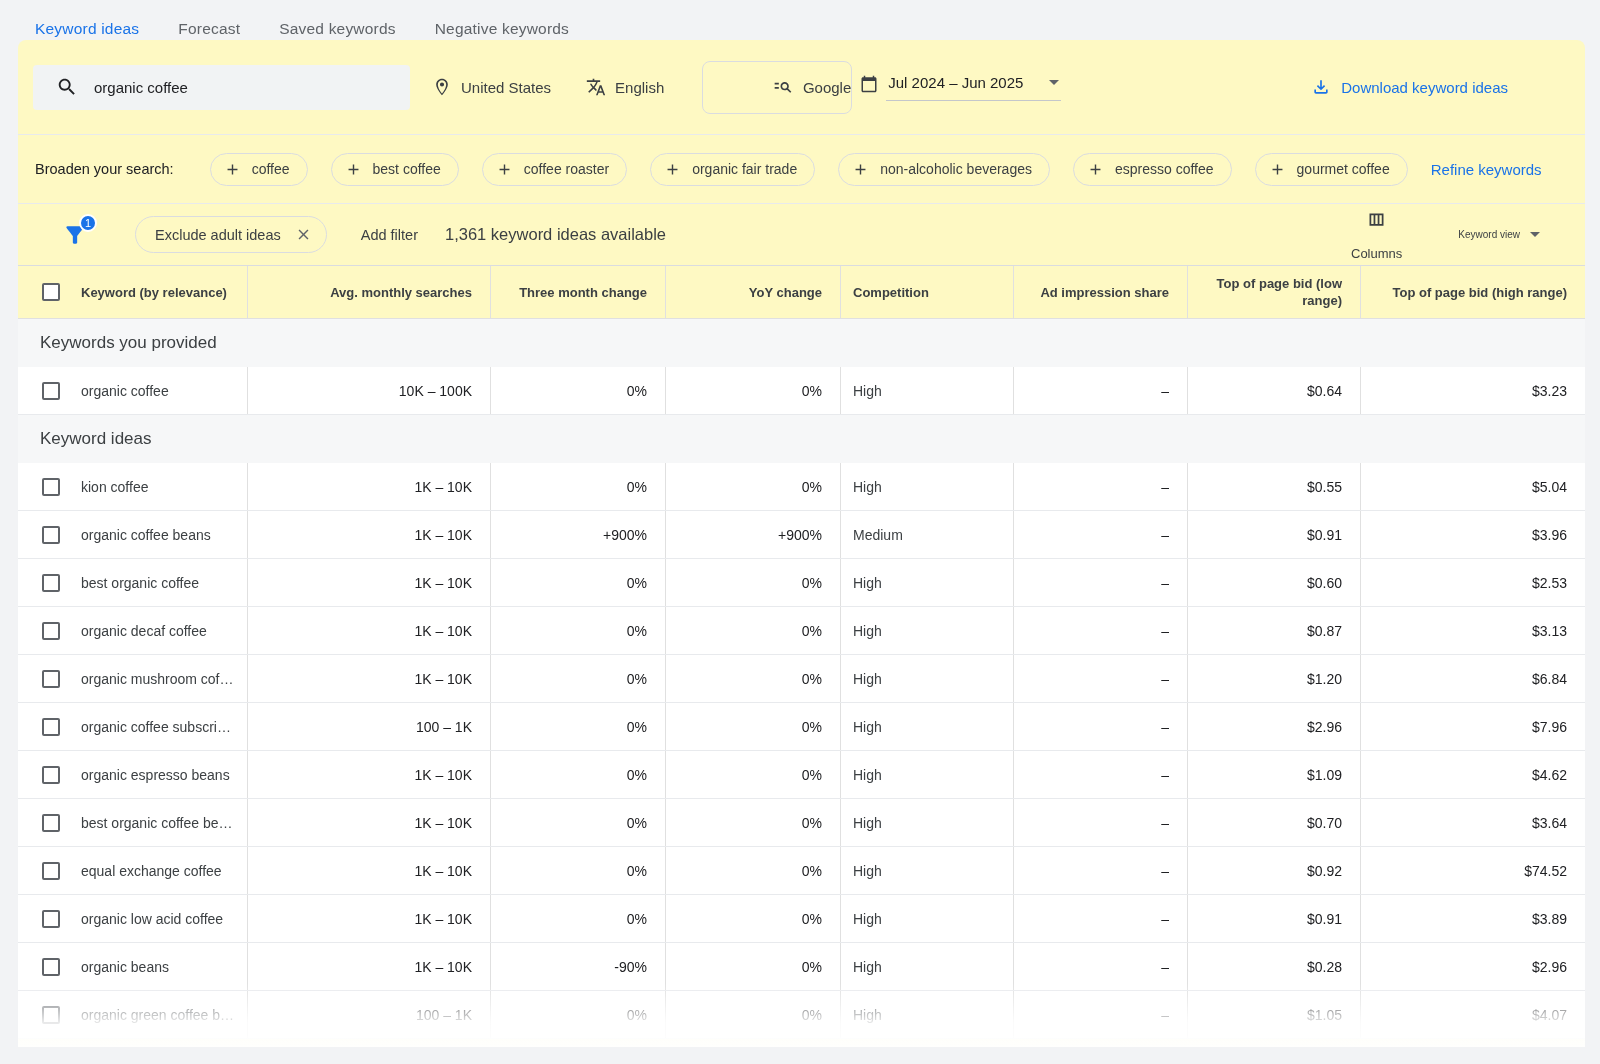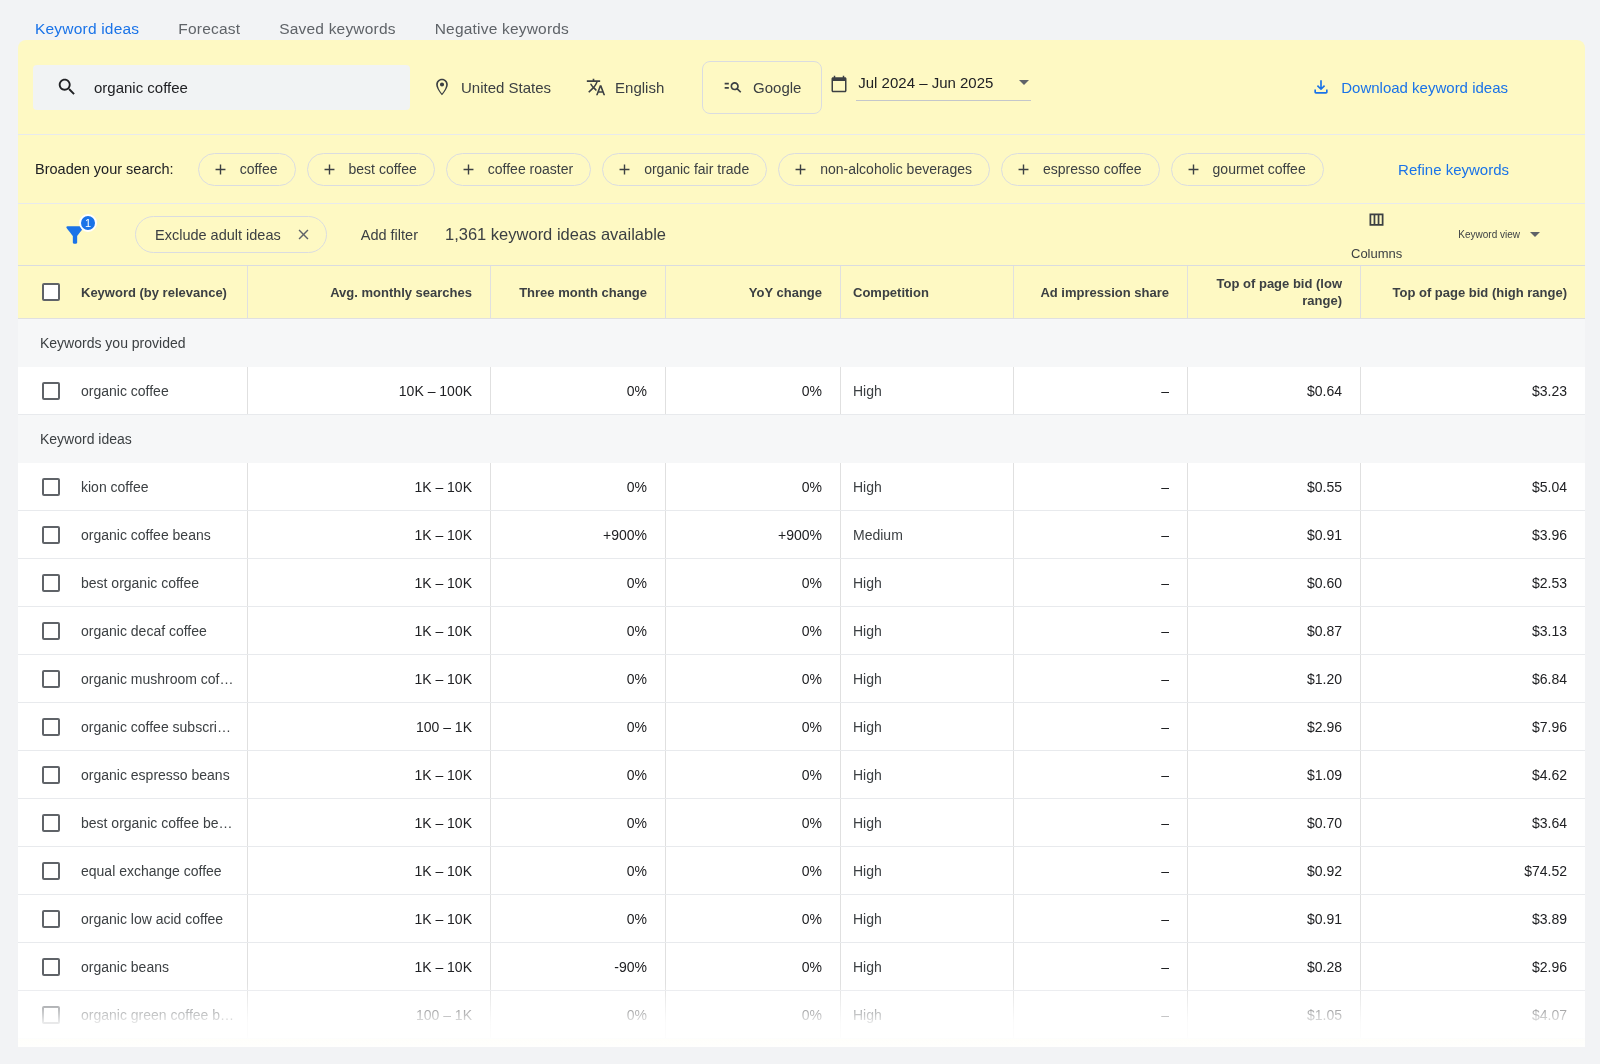--- a/index.html
+++ b/index.html
@@ -21,32 +21,32 @@
   
   .search-section { height:95px; display:flex; align-items:center; padding:0 15px;
           border-bottom:1px solid #e8eaed; }
   .search-box { width:377px; height:45px; background:#f1f3f4; border-radius:4px;
           display:flex; align-items:center; gap:16px; padding:0 12px 0 23px; }
   .search-box input { border:none; background:transparent; outline:none; flex:1;
           font-size:15px; color:#202124; font-family:inherit; }
   .loc-item { display:flex; align-items:center; gap:9px; font-size:15px; color:#3c4043; cursor:pointer; }
   .loc-item.location { margin-left:22px; }
   .loc-item.language { margin-left:35px; }
-  .network-chip { width:120px; height:53px; margin-left:38px; border:1px solid #dadce0;
-          border-radius:8px; display:flex; align-items:center; justify-content:center; gap:10px;
+  .network-chip { width:150px; height:53px; margin-left:38px; border:1px solid #dadce0;
+          border-radius:8px; display:flex; align-items:center; justify-content:flex-end; gap:10px;
           font-size:15px; color:#3c4043; cursor:pointer; }
   .date-picker { margin-left:8px; display:flex; align-items:flex-start; gap:8px; cursor:pointer; }
   .date-inner { display:flex; align-items:center; gap:26px; padding:1px 2px 9px 2px;
           border-bottom:1px solid #c4c7cb; font-size:15px; color:#202124; }
   .download-btn { margin-left:auto; margin-right:62px; display:flex; align-items:center; gap:10px;
           color:#1a73e8; font-size:15px; font-weight:500; cursor:pointer; }
 
   
   .broaden-section { height:69px; display:flex; align-items:center;
-          padding:0 76px 0 17px; border-bottom:1px solid #e8eaed; }
+          padding:0 76px 0 17px; border-bottom:1px solid #e8eaed;gap:12px; }
   .broaden-label { font-size:14.5px; color:#202124; margin-right:24px; white-space:nowrap; }
   .chip { height:33px; border:1px solid #dadce0; border-radius:17px; display:flex;
           align-items:center; gap:11px; padding:0 17px 0 13px; font-size:14px; color:#3c4043;
           margin-right:11px; cursor:pointer; white-space:nowrap; }
   .refine-link { margin-left:auto; color:#1a73e8; font-size:15px; font-weight:500; cursor:pointer; white-space:nowrap; }
 
   
   .filter-section { height:62px; display:flex; align-items:center;
           padding:0 45px 0 44px; border-bottom:1px solid #dadce0; }
   .funnel-wrap { position:relative; width:26px; height:26px; cursor:pointer; flex:none; }
@@ -68,21 +68,21 @@
   .thead, .trow { display:grid; grid-template-columns:63px 166px 243px 175px 175px 173px 174px 173px 1fr; }
   .thead { height:53px; border-bottom:1px solid #e0e0e0; }
   .th { display:flex; align-items:center; font-size:13px; font-weight:bold; color:#3c4043; line-height:17px; }
   .th.num { justify-content:flex-end; text-align:right; padding-right:18px; }
   .vline { border-left:1px solid #e0e0e0; }
   .th-check, .c-check { display:flex; align-items:center; padding-left:24px; }
   .checkbox { width:18px; height:18px; border:2px solid #5f6368; border-radius:2px; background:#fff; cursor:pointer; flex:none; }
   .th-comp, .c-comp { padding-left:12px; }
 
   .section-row { height:48px; background:#f6f7f8; display:flex; align-items:center;
-          padding-left:22px; font-size:14px; color:#3c4043; }
+          padding-left:22px; font-size:17px; color:#3c4043; }
   .trow { height:48px; background:#fff; border-bottom:1px solid #e8eaed; }
   .cell { display:flex; align-items:center; font-size:14px; color:#202124; }
   .c-keyword { color:#3c4043; white-space:nowrap; overflow:hidden; }
   .c-num { justify-content:flex-end; padding-right:18px; }
   .c-comp { color:#3c4043; }
 
   .fade-overlay { position:absolute; left:0; right:0; bottom:0; height:64px; pointer-events:none;
           background:linear-gradient(to bottom, rgba(255,255,255,0), rgba(255,255,255,.85) 60%, rgba(255,255,255,.97)); }
 
   .icon { flex:none; display:inline-flex; }

